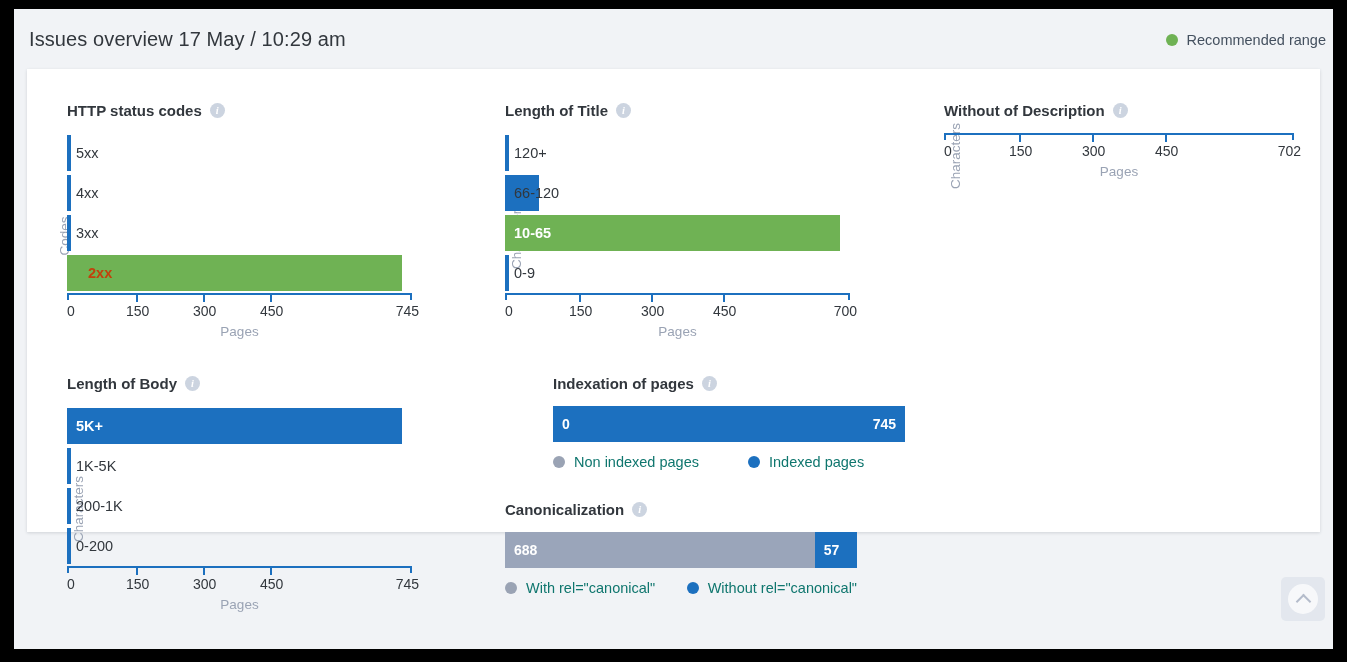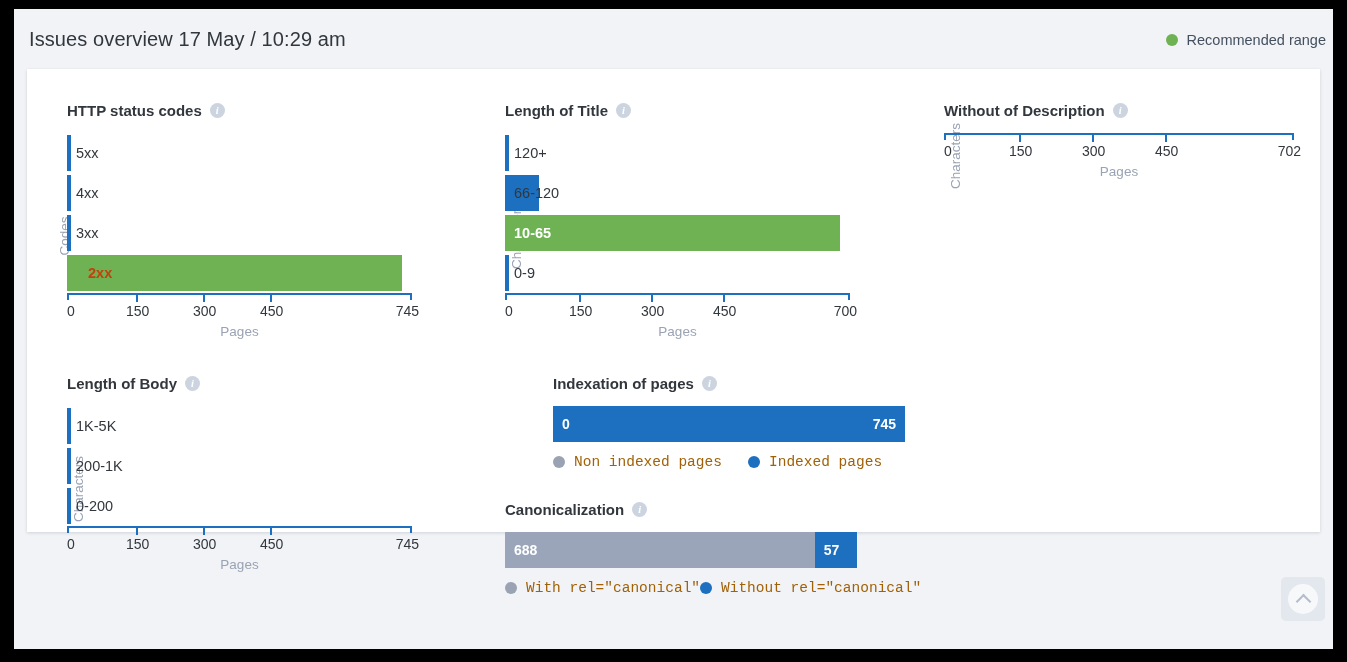--- a/index.html
+++ b/index.html
@@ -203,22 +203,21 @@
     color: #ffffff;
     white-space: nowrap;
   }
   .stack-val.left  { left: 9px; }
   .stack-val.right { right: 9px; }
 
   .stack-legend {
     display: flex;
     margin-top: 12px;
     font-size: 14.5px;
-    color: #a16207;
-    font-family: Liberation Mono, monospace;
+    color: #0f766e;
   }
   .legend-item {
     display: flex;
     align-items: center;
     gap: 9px;
     white-space: nowrap;
   }
 
   
   #scroll-top {
@@ -370,20 +369,24 @@
       </div>
 
       <div class="panel" style="left:40px; top:306px; width:380px;">
         <div class="panel-title">
           <span>Length of Body</span>
           <span class="info-icon">i</span>
         </div>
         <div class="chart">
           <div class="axis-y-label">Characters</div>
           <div class="bars">
+            <div class="bar-row">
+              <div class="bar" style="width:335px;"></div>
+              <div class="bar-label" style="left:9px;color:#ffffff;font-weight:700;">5K+</div>
+            </div>
             <div class="bar-row">
               <div class="bar" style="width:4px;"></div>
               <div class="bar-label" style="left:9px;">1K-5K</div>
             </div>
             <div class="bar-row">
               <div class="bar" style="width:4px;"></div>
               <div class="bar-label" style="left:9px;">200-1K</div>
             </div>
             <div class="bar-row">
               <div class="bar" style="width:4px;"></div>

